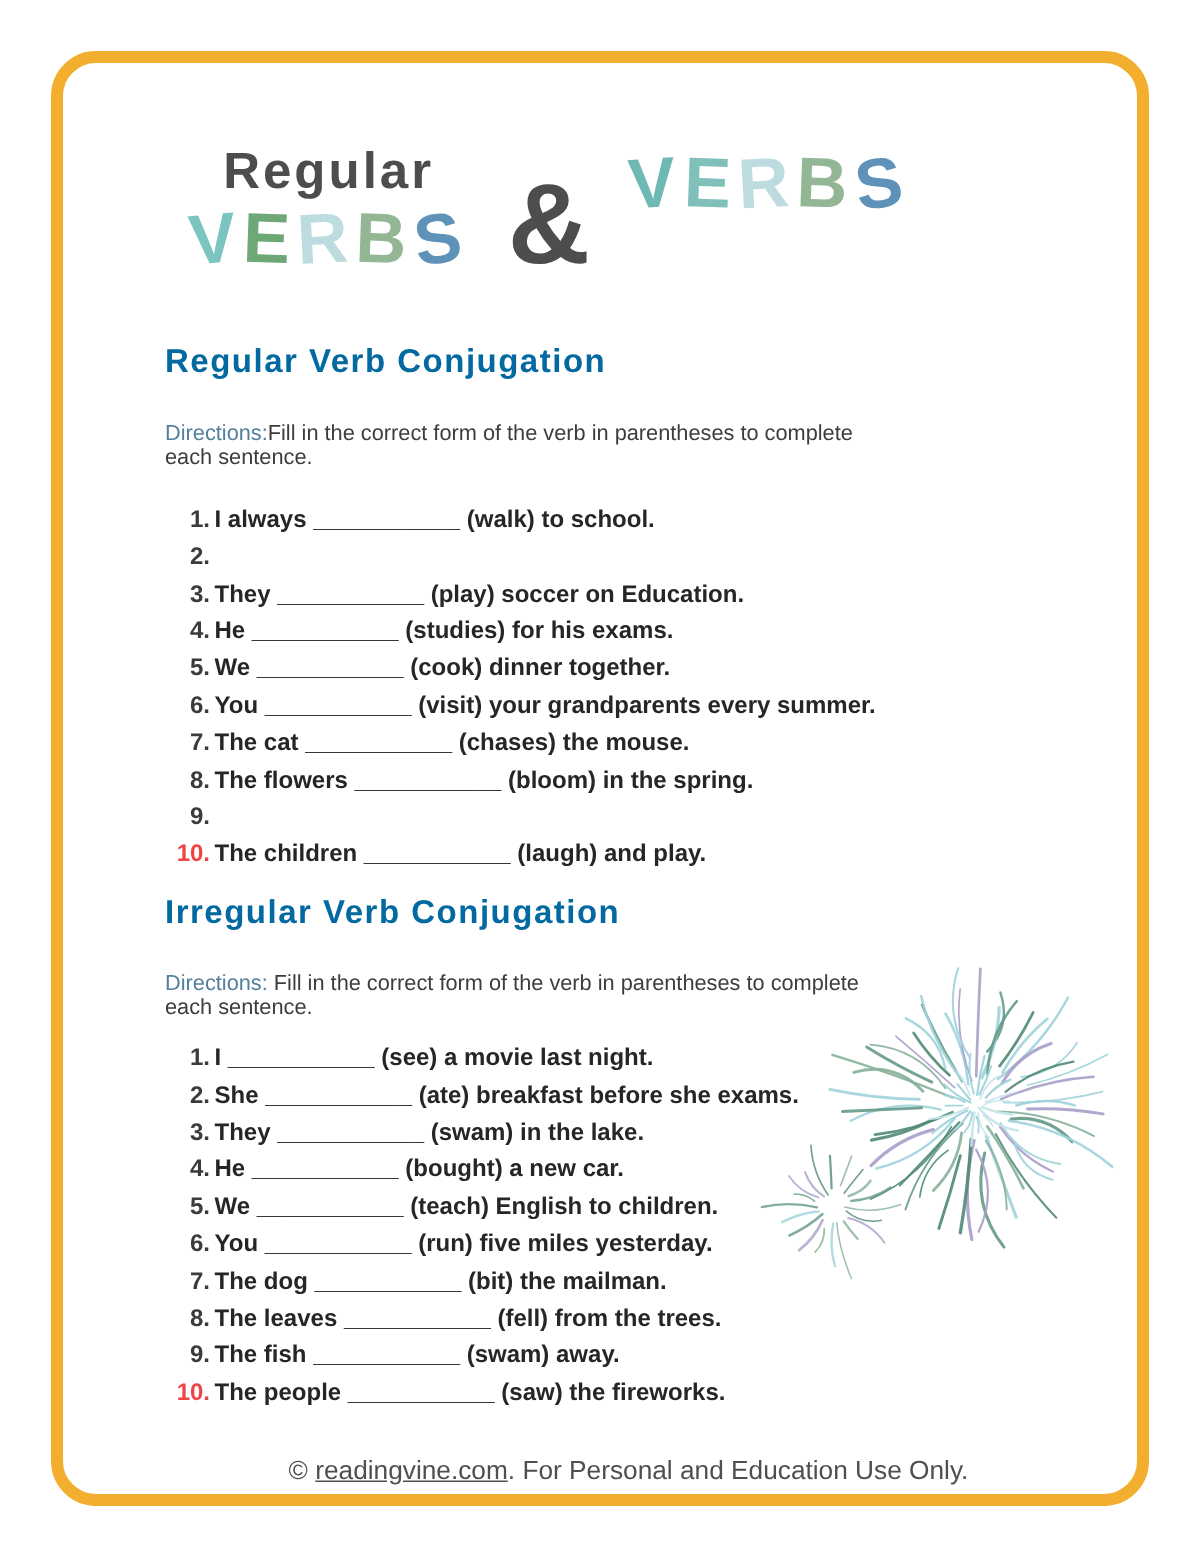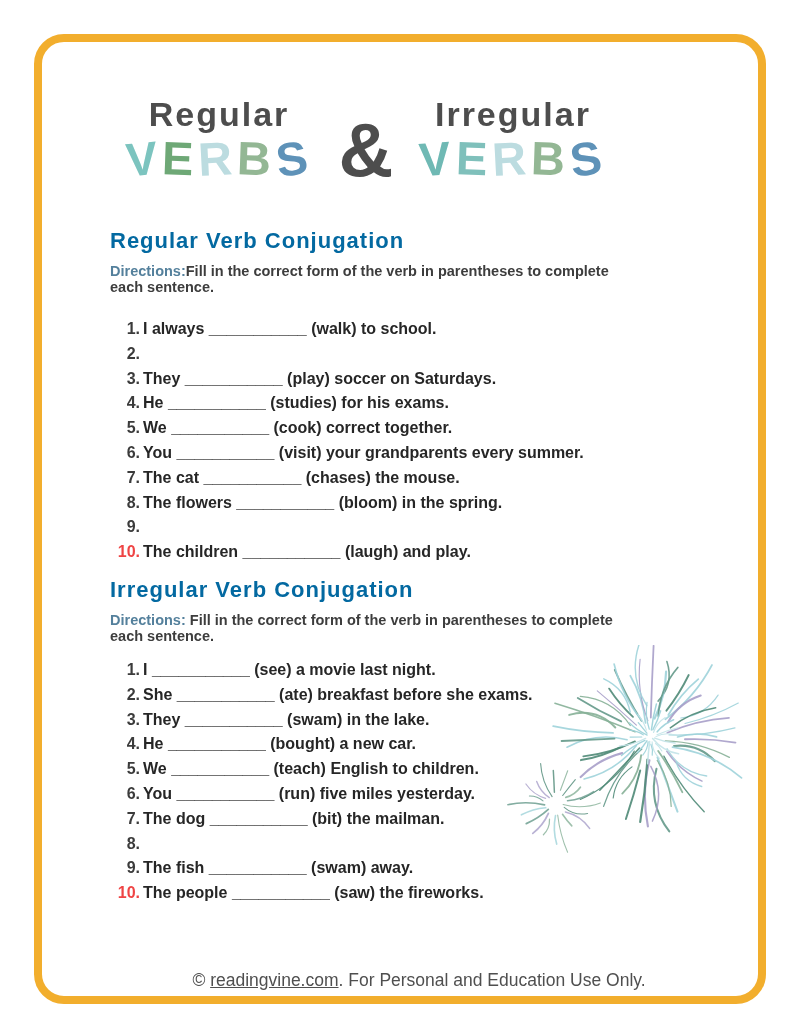--- a/index.html
+++ b/index.html
@@ -29,21 +29,21 @@
   .ampersand {
     font-size:76px; font-weight:bold; color:#4d4d4d; line-height:1;
     margin-top:16px;
   }
   
   .main { position:absolute; left:110px; top:228px; width:580px; }
   .section-heading {
     font-size:22px; font-weight:bold; color:#0369a1; letter-spacing:1px;
     line-height:26px;
   }
-  .directions { margin-top:9px; font-size:14.5px; font-weight:bold;
+  .directions { margin-top:27px; font-size:14.5px; font-weight:normal;
     color:#3d3d3d; line-height:16px; }
   .directions .dir-label { color:#54809c; }
   .ws-list { margin-top:22px; }
   .ws-list.second { margin-top:14px; }
   .ws-item { display:flex; line-height:24.8px; font-size:16px; font-weight:bold;
     color:#262626; white-space:nowrap; }
   .ws-item .num { width:30px; text-align:right; margin-right:3px; flex:none;
     color:#3b3b3b; }
   .ws-item:nth-child(10) .num { color:#ef4444; font-weight:bold; }
   .gap-between-sections { margin-top:12px; }
@@ -64,21 +64,20 @@
 
 <div class="frame"></div>
 
 <div class="title-row">
   <div class="title-stack">
     <div class="title-word">Regular</div>
     <div class="verbs-word"><span style="color: rgb(124, 196, 191); transform: rotate(-5deg);">V</span><span style="color: rgb(110, 168, 118); transform: rotate(2deg);">E</span><span style="color: rgb(188, 220, 224); transform: rotate(-3deg);">R</span><span style="color: rgb(147, 183, 148); transform: rotate(2deg);">B</span><span style="color: rgb(94, 146, 184); transform: rotate(-8deg);">S</span></div>
   </div>
   <div class="ampersand">&amp;</div>
   <div class="title-stack">
-    <div class="title-word">Irregular</div>
     <div class="verbs-word"><span style="color: rgb(111, 185, 180); transform: rotate(-4deg);">V</span><span style="color: rgb(127, 192, 187); transform: rotate(2deg);">E</span><span style="color: rgb(188, 220, 224); transform: rotate(-3deg);">R</span><span style="color: rgb(147, 183, 148); transform: rotate(2deg);">B</span><span style="color: rgb(94, 146, 184); transform: rotate(-8deg);">S</span></div>
   </div>
 </div>
 
 <div class="main">
 
   <div class="section-heading">Regular Verb Conjugation</div>
 
   <div class="directions">
     <span class="dir-label">Directions:</span><span>Fill in the correct form of the verb in parentheses to complete</span>
@@ -89,29 +88,29 @@
   <div class="ws-list">
       <div class="ws-item">
         <span class="num">1.</span>
         <span>I always ___________ (walk) to school.</span>
       </div>
       <div class="ws-item">
         <span class="num">2.</span>
       </div>
       <div class="ws-item">
         <span class="num">3.</span>
-        <span>They ___________ (play) soccer on Saturdays.</span>
+        <span>They ___________ (play) soccer on Education.</span>
       </div>
       <div class="ws-item">
         <span class="num">4.</span>
         <span>He ___________ (studies) for his exams.</span>
       </div>
       <div class="ws-item">
         <span class="num">5.</span>
-        <span>We ___________ (cook) correct together.</span>
+        <span>We ___________ (cook) dinner together.</span>
       </div>
       <div class="ws-item">
         <span class="num">6.</span>
         <span>You ___________ (visit) your grandparents every summer.</span>
       </div>
       <div class="ws-item">
         <span class="num">7.</span>
         <span>The cat ___________ (chases) the mouse.</span>
       </div>
       <div class="ws-item">
@@ -159,20 +158,21 @@
       <div class="ws-item">
         <span class="num">6.</span>
         <span>You ___________ (run) five miles yesterday.</span>
       </div>
       <div class="ws-item">
         <span class="num">7.</span>
         <span>The dog ___________ (bit) the mailman.</span>
       </div>
       <div class="ws-item">
         <span class="num">8.</span>
+        <span>The leaves ___________ (fell) from the trees.</span>
       </div>
       <div class="ws-item">
         <span class="num">9.</span>
         <span>The fish ___________ (swam) away.</span>
       </div>
       <div class="ws-item">
         <span class="num">10.</span>
         <span>The people ___________ (saw) the fireworks.</span>
       </div>
     </div>

